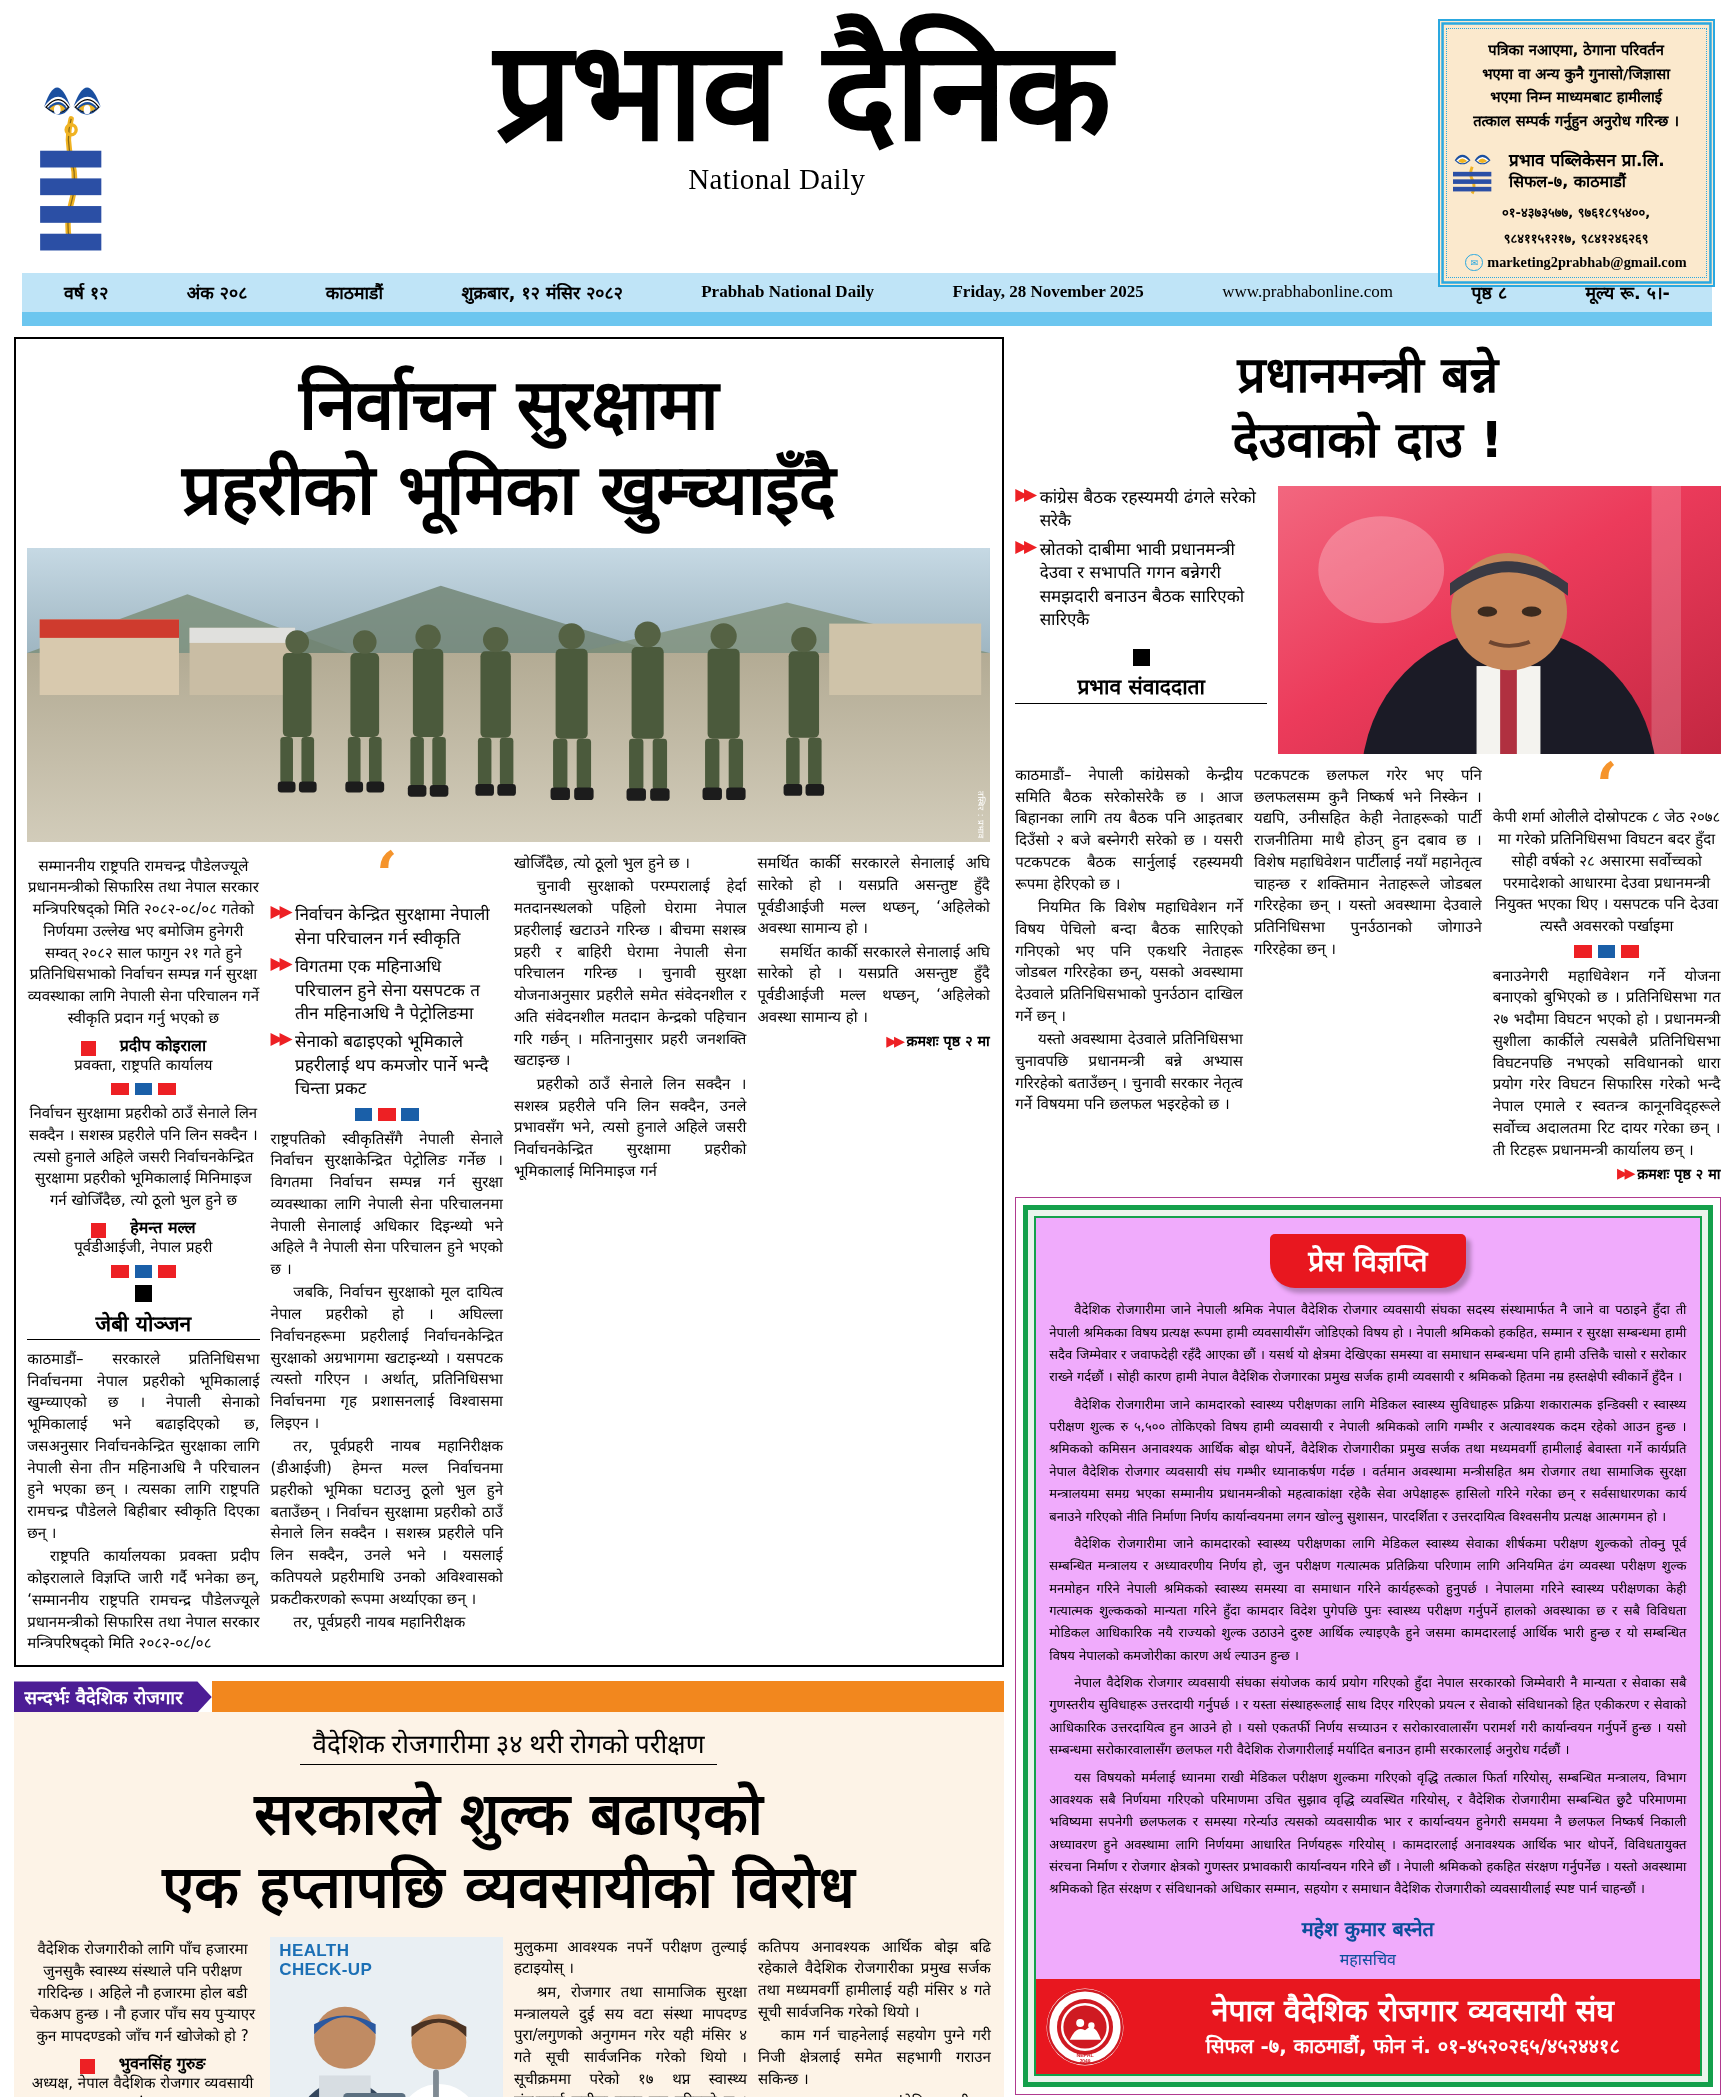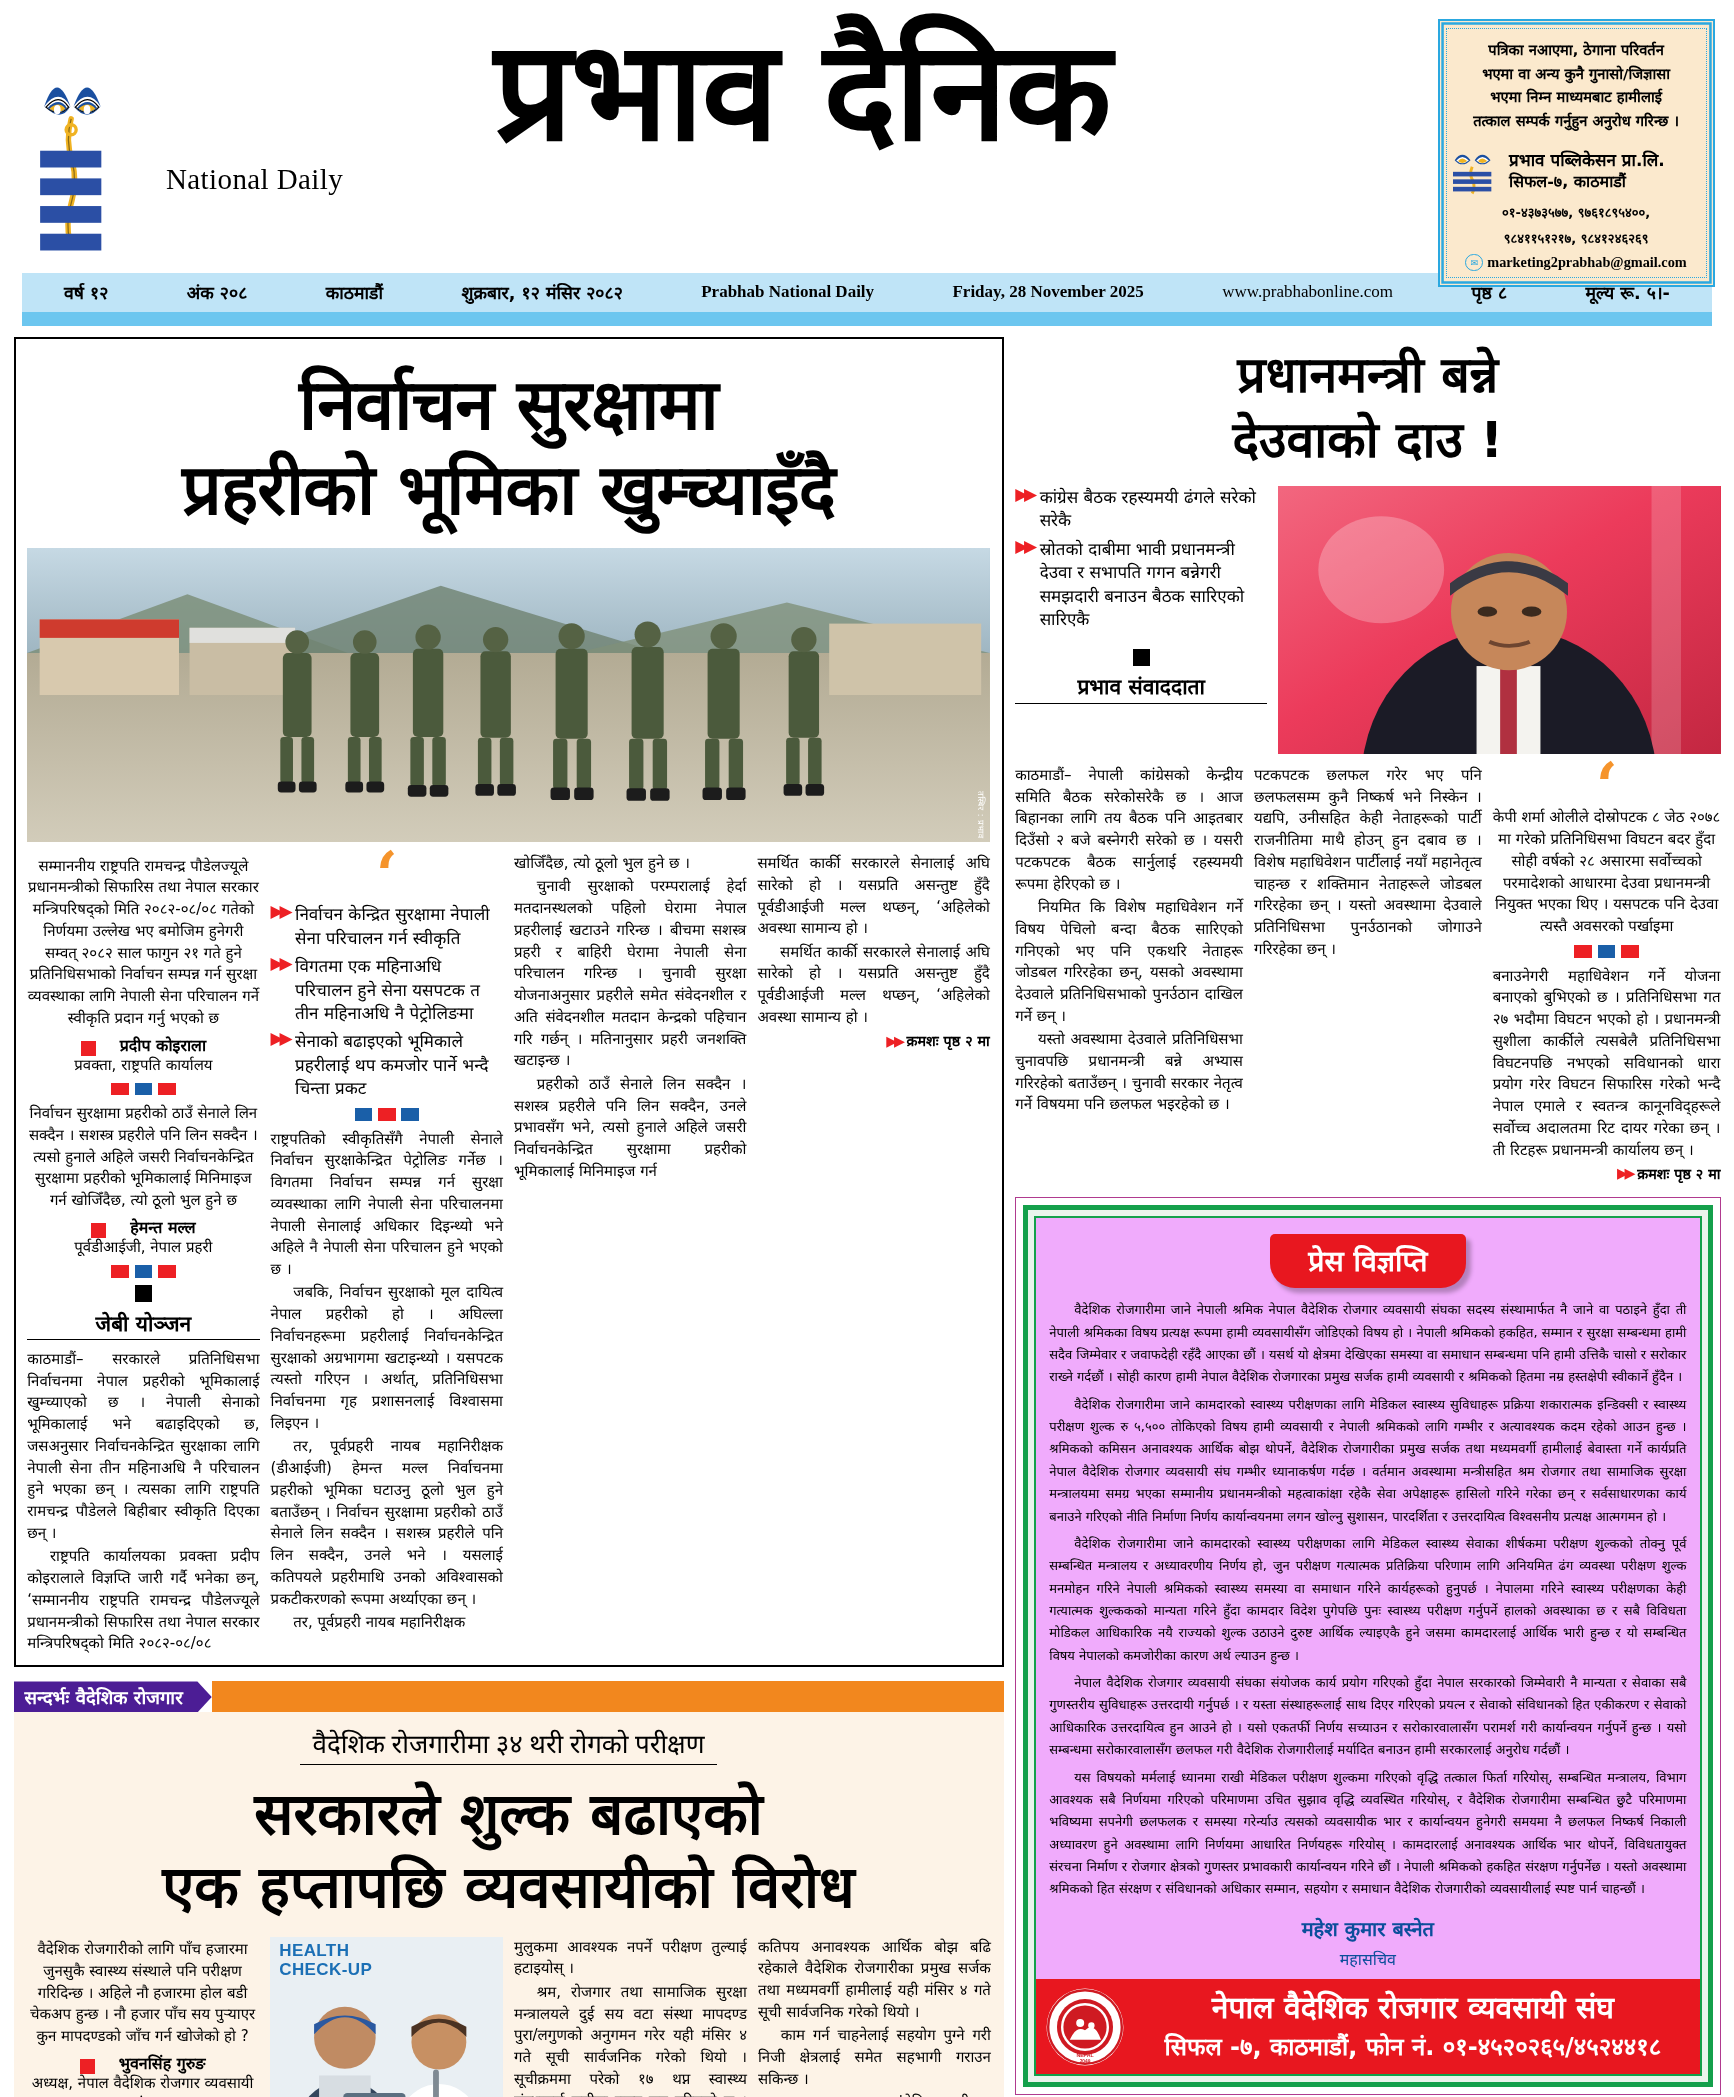--- a/index.html
+++ b/index.html
@@ -26,21 +26,21 @@
     letter-spacing:-1.7px;
     line-height:1.0;
     white-space:nowrap;
   }
   .paper-sub {
     font-family:"Liberation Serif", serif;
     font-size:29px;
     letter-spacing:0.4px;
     margin-top:2.5px;
     margin-right:50px;
-    text-align:left;
+    text-align:center;
   }
 
   .contact-box {
     width:277px; flex:0 0 277px;
     margin-right:8.4px; margin-top:9.2px;
     background:#fbe9cd;
     border:2.9px solid #2aa8e0;
     padding:6.7px 5.9px;
     box-shadow: inset 0 0 0 1.3px #fbe9cd, inset 0 0 0 3.8px #2aa8e0;
     position:relative;
@@ -202,21 +202,21 @@
   }
   .press-text p { margin-bottom:5px; text-indent:25px; }
   .press-sign { text-align:center; margin:14.3px 0 9.2px; }
   .press-sign .nm { font-family:"DejaVu Sans", sans-serif; font-weight:700; font-size:20px; color:#0b4e9b; }
   .press-sign .rl { font-family:"DejaVu Sans", sans-serif; font-size:16px; color:#0b4e9b; margin-top:5.9px; }
   .press-footer { background:#e8171f; display:flex; align-items:center; gap:10px; padding:7.6px 9.2px; margin:0 -11px; }
   .press-footer .seal { width:80px;height:80px;flex:0 0 80px; }
   .press-footer .seal svg { width:100%;height:100%; }
   .press-footer .pf-text { flex:1; text-align:center; color:#fff; }
   .press-footer .pf1 { font-family:"DejaVu Sans", sans-serif; font-weight:700; font-size:30px; line-height:1.1; }
-  .press-footer .pf2 { font-family:"DejaVu Sans", sans-serif; font-weight:700; font-size:24px; margin-top:5px; }
+  .press-footer .pf2 { font-family:"DejaVu Sans", sans-serif; font-weight:700; font-size:20px; margin-top:5px; }
 </style>
 </head>
 <body>
 
 <div class="page">
 
   <div class="masthead">
 
     <div class="eyes-logo">
       <svg viewBox="0 0 300 470">

